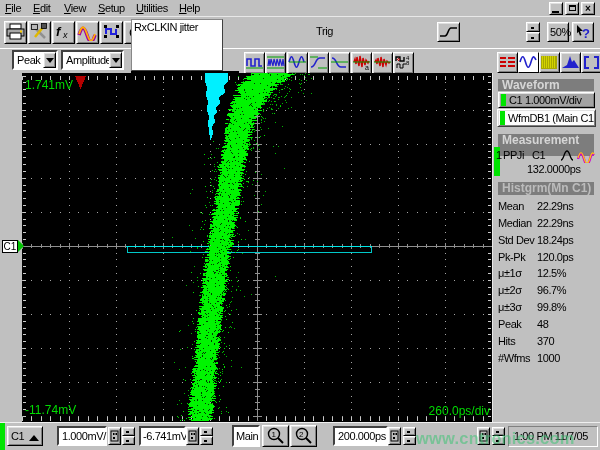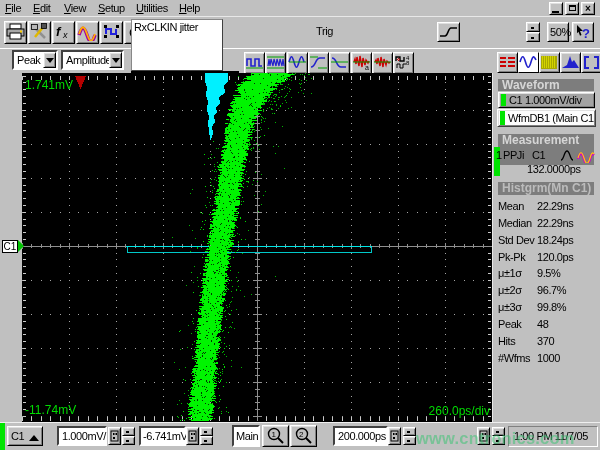--- a/index.html
+++ b/index.html
@@ -213,21 +213,21 @@
   <div class="abs" style="left:492px;top:73px;width:108px;height:350px;background:#c0c0c0;border-left:1px solid #e8e8e8"></div>
   <div class="abs hdr" style="left:498px;top:79px;width:96px;height:12px;line-height:12px">Waveform</div>
   <div class="abs raised2" style="left:498px;top:92px;width:97px;height:16px;background:#a3a3a3">
     <i class="abs" style="left:2px;top:1px;width:5px;height:12px;background:#00e400"></i>
     <span class="t11 abs" style="left:10px;top:1px">C1 1.000mV/div</span>
   </div>
   <div class="abs raised2" style="left:497px;top:109px;width:99px;height:18px;background:#fcfcfc;border-color:#fff #404040 #404040 #fff">
     <i class="abs" style="left:2px;top:1px;width:5px;height:14px;background:#00e400"></i>
     <span class="t11 abs" style="left:10px;top:2px">WfmDB1 (Main C1</span>
   </div>
-  <div class="abs hdr" style="left:498px;top:134px;width:96px;height:31px;line-height:13px">Measurement</div>
+  <div class="abs hdr" style="left:498px;top:134px;width:96px;height:22px;line-height:13px">Measurement</div>
   <div class="abs" style="left:494px;top:147px;width:6px;height:29px;background:#00e400"></div>
   <span class="abs t11" style="left:496px;top:149px">1</span>
   <span class="abs t11" style="left:503px;top:149px">PPJi&nbsp;&nbsp;&nbsp;C1</span>
   <svg class="abs" style="left:560px;top:148px" width="17" height="15">
       <path d="M1 12c3 0 3-9 6-9s3 9 6 9" stroke="#000" fill="none" stroke-width="1.3"></path>
     </svg>
   <svg class="abs" style="left:577px;top:148px" width="18" height="15">
     <path d="M1 11c2-7 4-7 6 0s4 7 6 0 3-5 4-4" stroke="#cc00cc" fill="none" stroke-width="2.4"></path>
     <path d="M1 10c2-7 4-7 6 0s4 7 6 0 3-5 4-4" stroke="#ffd000" fill="none" stroke-width="1.2"></path>
   </svg>
@@ -235,21 +235,21 @@
   <div class="abs hdr" style="left:498px;top:182px;width:96px;height:13px;line-height:13px;color:#bcbcbc">Histgrm(Mn C1)</div>
   <span class="abs t11" style="left:498px;top:200px">Mean</span>
     <span class="abs t11" style="left:537px;top:200px">22.29ns</span>
   <span class="abs t11" style="left:498px;top:217px">Median</span>
     <span class="abs t11" style="left:537px;top:217px">22.29ns</span>
   <span class="abs t11" style="left:498px;top:234px">Std Dev</span>
     <span class="abs t11" style="left:537px;top:234px">18.24ps</span>
   <span class="abs t11" style="left:498px;top:251px">Pk-Pk</span>
     <span class="abs t11" style="left:537px;top:251px">120.0ps</span>
   <span class="abs t11" style="left:498px;top:267px">μ±1σ</span>
-    <span class="abs t11" style="left:537px;top:267px">9.5%</span>
+    <span class="abs t11" style="left:537px;top:267px">12.5%</span>
   <span class="abs t11" style="left:498px;top:284px">μ±2σ</span>
     <span class="abs t11" style="left:537px;top:284px">96.7%</span>
   <span class="abs t11" style="left:498px;top:301px">μ±3σ</span>
     <span class="abs t11" style="left:537px;top:301px">99.8%</span>
   <span class="abs t11" style="left:498px;top:318px">Peak</span>
     <span class="abs t11" style="left:537px;top:318px">48</span>
   <span class="abs t11" style="left:498px;top:335px">Hits</span>
     <span class="abs t11" style="left:537px;top:335px">370</span>
   <span class="abs t11" style="left:498px;top:352px">#Wfms</span>
     <span class="abs t11" style="left:537px;top:352px">1000</span>

